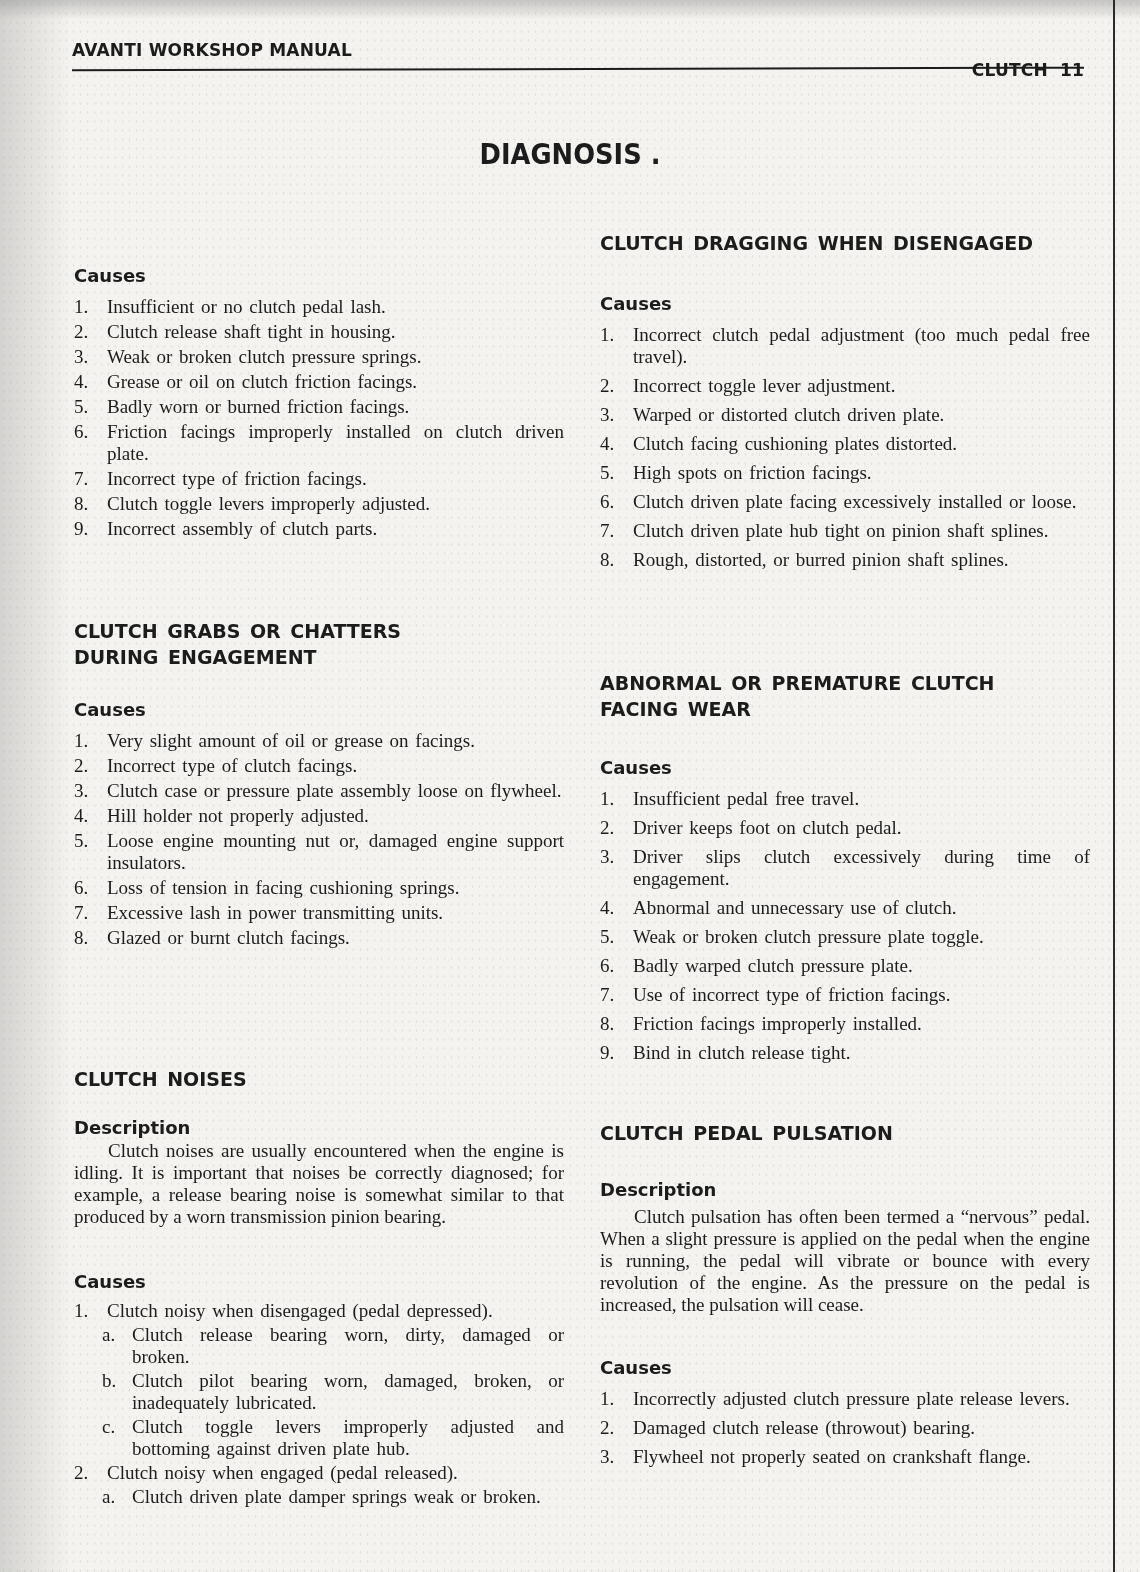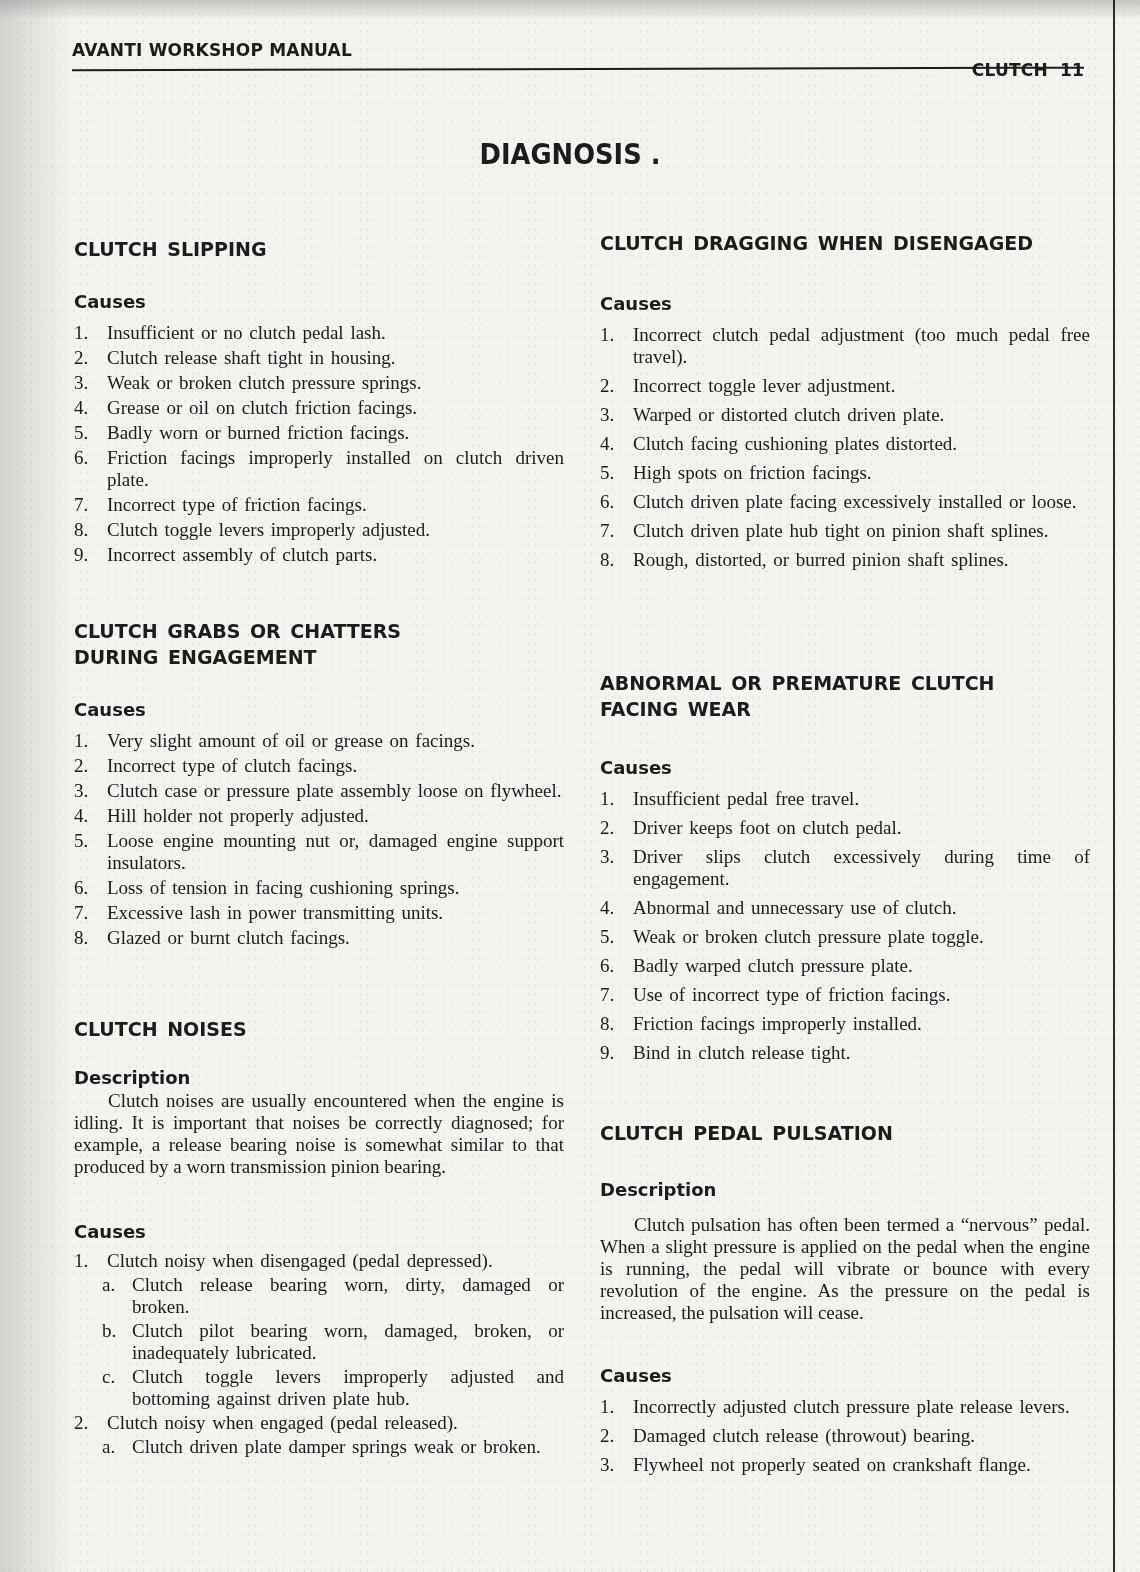--- a/index.html
+++ b/index.html
@@ -88,21 +88,20 @@
     <span>11</span>
   </span>
 </div>
 <div class="header-rule"></div>
 
 <div class="page-title">DIAGNOSIS .</div>
 
 <div class="col col-left">
 
   <div class="blk" style="top:0">
-    <h2 class="section-heading">CLUTCH SLIPPING</h2>
     <h3 class="sub-heading" style="margin-top:28px">Causes</h3>
     <ol class="causes" style="margin-top:8px">
         <li style="margin-bottom: 3px;"><span class="num">1.</span><span>Insufficient or no clutch pedal lash.</span></li>
         <li style="margin-bottom: 3px;"><span class="num">2.</span><span>Clutch release shaft tight in housing.</span></li>
         <li style="margin-bottom: 3px;"><span class="num">3.</span><span>Weak or broken clutch pressure springs.</span></li>
         <li style="margin-bottom: 3px;"><span class="num">4.</span><span>Grease or oil on clutch friction facings.</span></li>
         <li style="margin-bottom: 3px;"><span class="num">5.</span><span>Badly worn or burned friction facings.</span></li>
         <li style="margin-bottom: 3px;"><span class="num">6.</span><span>Friction facings improperly installed on clutch driven plate.</span></li>
         <li style="margin-bottom: 3px;"><span class="num">7.</span><span>Incorrect type of friction facings.</span></li>
         <li style="margin-bottom: 3px;"><span class="num">8.</span><span>Clutch toggle levers improperly adjusted.</span></li>
@@ -119,21 +118,21 @@
         <li style="margin-bottom: 3px;"><span class="num">2.</span><span>Incorrect type of clutch facings.</span></li>
         <li style="margin-bottom: 3px;"><span class="num">3.</span><span>Clutch case or pressure plate assembly loose on flywheel.</span></li>
         <li style="margin-bottom: 3px;"><span class="num">4.</span><span>Hill holder not properly adjusted.</span></li>
         <li style="margin-bottom: 3px;"><span class="num">5.</span><span>Loose engine mounting nut or, damaged engine support insulators.</span></li>
         <li style="margin-bottom: 3px;"><span class="num">6.</span><span>Loss of tension in facing cushioning springs.</span></li>
         <li style="margin-bottom: 3px;"><span class="num">7.</span><span>Excessive lash in power transmitting units.</span></li>
         <li style="margin-bottom: 3px;"><span class="num">8.</span><span>Glazed or burnt clutch facings.</span></li>
       </ol>
   </div>
 
-  <div class="blk" style="top:780px">
+  <div class="blk" style="top:830px">
     <h2 class="section-heading">CLUTCH NOISES</h2>
     <h3 class="sub-heading" style="margin-top:24px">Description</h3>
     <p class="desc" style="margin-top:0">Clutch noises are usually encountered when the engine is idling. It is important that noises be correctly diagnosed; for example, a release bearing noise is somewhat similar to that produced by a worn transmission pinion bearing.</p>
     <h3 class="sub-heading" style="margin-top:42px">Causes</h3>
     <ol class="causes" style="margin-top:6px">
         <li style="margin-bottom: 2px;"><span class="num">1.</span><span>Clutch noisy when disengaged (pedal depressed).</span><ol class="sub" style="margin-left: -33px; margin-top: 2px;">
             <li style="margin-bottom: 2px;"><span class="num">a.</span><span>Clutch release bearing worn, dirty, damaged or broken.</span></li>
             <li style="margin-bottom: 2px;"><span class="num">b.</span><span>Clutch pilot bearing worn, damaged, broken, or inadequately lubricated.</span></li>
             <li style="margin-bottom: 2px;"><span class="num">c.</span><span>Clutch toggle levers improperly adjusted and bottoming against driven plate hub.</span></li>
           </ol></li>
@@ -174,21 +173,21 @@
         <li style="margin-bottom: 7px;"><span class="num">6.</span><span>Badly warped clutch pressure plate.</span></li>
         <li style="margin-bottom: 7px;"><span class="num">7.</span><span>Use of incorrect type of friction facings.</span></li>
         <li style="margin-bottom: 7px;"><span class="num">8.</span><span>Friction facings improperly installed.</span></li>
         <li style="margin-bottom: 7px;"><span class="num">9.</span><span>Bind in clutch release tight.</span></li>
       </ol>
   </div>
 
   <div class="blk" style="top:890px">
     <h2 class="section-heading">CLUTCH PEDAL PULSATION</h2>
     <h3 class="sub-heading" style="margin-top:32px">Description</h3>
-    <p class="desc" style="margin-top:12px">Clutch pulsation has often been termed a “nervous” pedal. When a slight pressure is applied on the pedal when the engine is running, the pedal will vibrate or bounce with every revolution of the engine. As the pressure on the pedal is increased, the pulsation will cease.</p>
+    <p class="desc" style="margin-top:4px">Clutch pulsation has often been termed a “nervous” pedal. When a slight pressure is applied on the pedal when the engine is running, the pedal will vibrate or bounce with every revolution of the engine. As the pressure on the pedal is increased, the pulsation will cease.</p>
     <h3 class="sub-heading" style="margin-top:40px">Causes</h3>
     <ol class="causes" style="margin-top:8px">
         <li style="margin-bottom: 7px;"><span class="num">1.</span><span>Incorrectly adjusted clutch pressure plate release levers.</span></li>
         <li style="margin-bottom: 7px;"><span class="num">2.</span><span>Damaged clutch release (throwout) bearing.</span></li>
         <li style="margin-bottom: 7px;"><span class="num">3.</span><span>Flywheel not properly seated on crankshaft flange.</span></li>
       </ol>
   </div>
 </div>
 
 </body></html>

